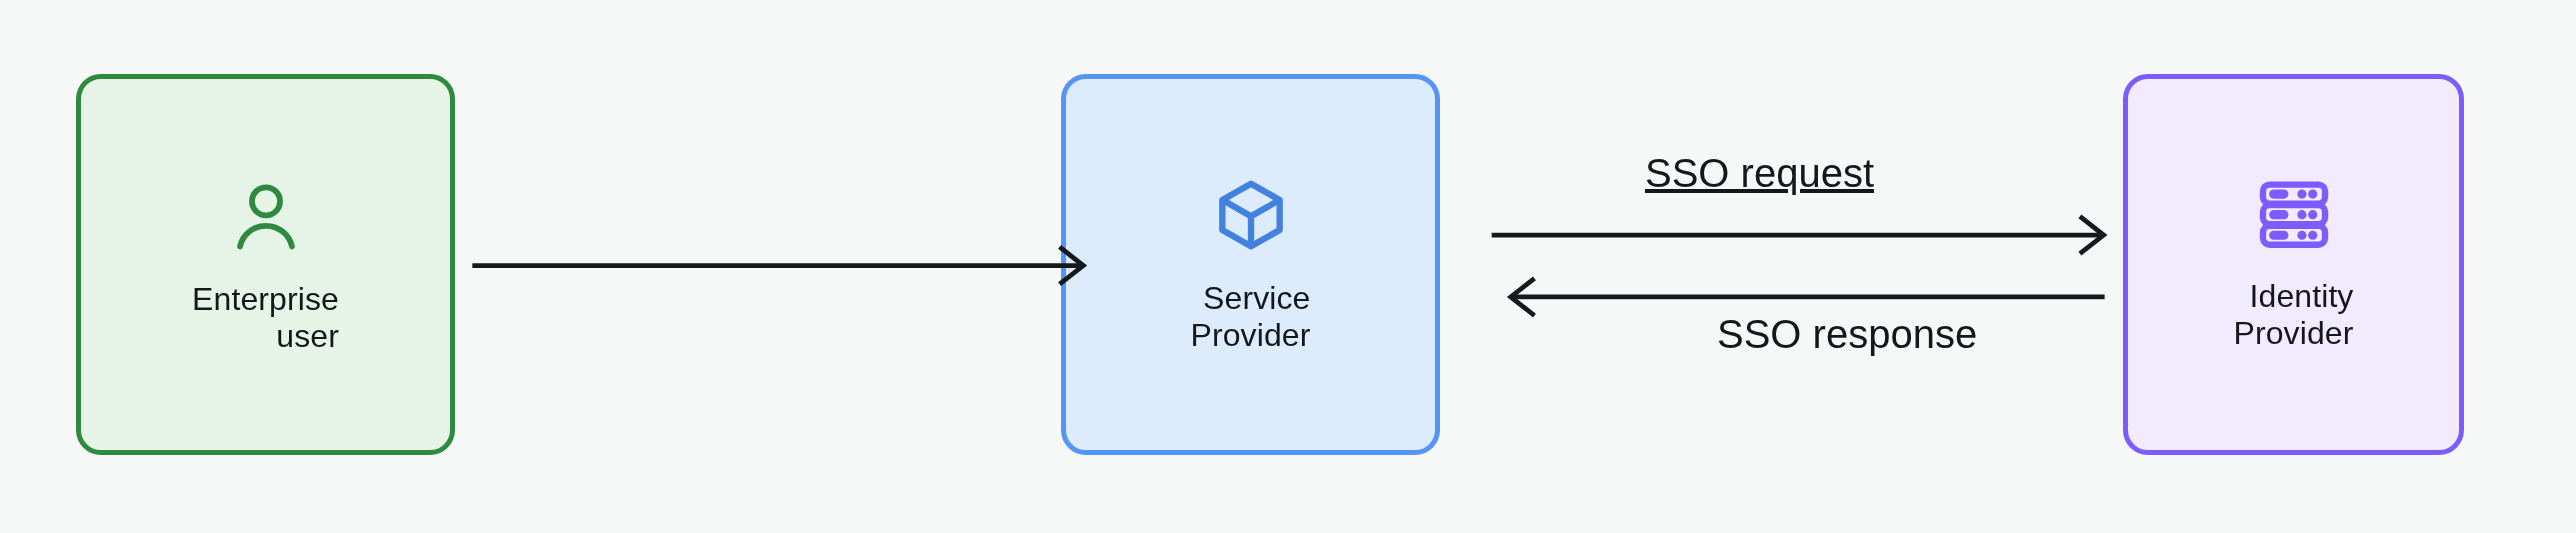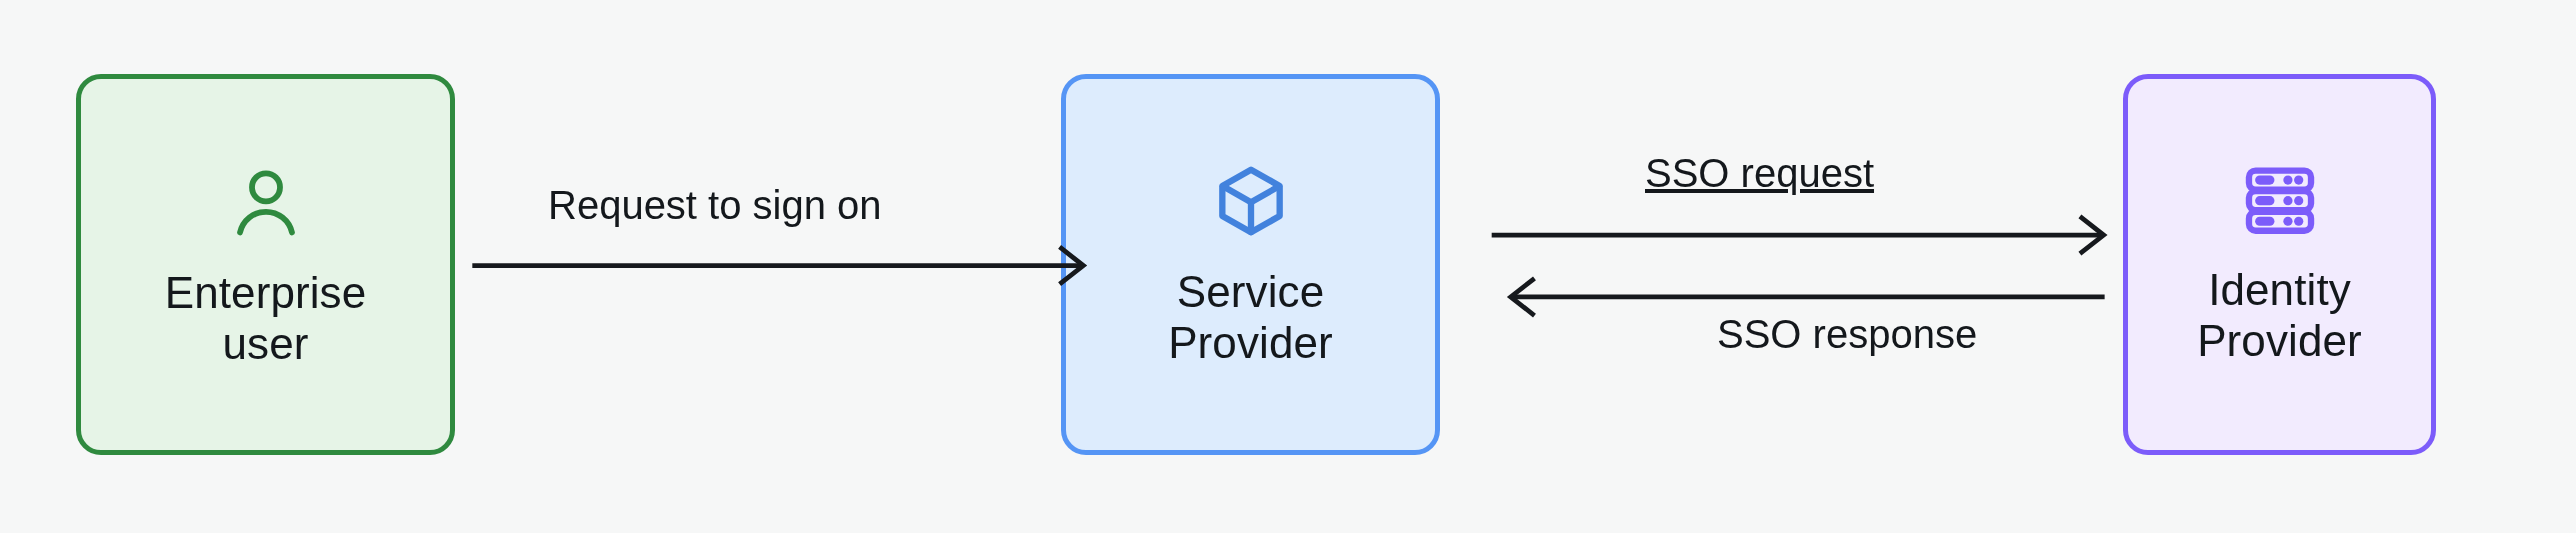--- a/index.html
+++ b/index.html
@@ -32,23 +32,23 @@
     align-items: center;
     justify-content: center;
   }
   .node-icon {
     display: block;
     line-height: 0;
     margin-bottom: 25px;
   }
   .node-label {
     color: #14181c;
-    font-size: 44px;
+    font-size: 32px;
     line-height: 1.17;
-    text-align: center;
+    text-align: right;
     letter-spacing: 0.1px;
     white-space: pre-line;
   }
 
   #node-enterprise-user {
     left: 76px;
     top: 74px;
     width: 379px;
     height: 381px;
     border-color: #2f8a3f;
@@ -58,21 +58,21 @@
     left: 1061px;
     top: 74px;
     width: 379px;
     height: 381px;
     border-color: #5595f5;
     background: #ddecfd;
   }
   #node-identity-provider {
     left: 2123px;
     top: 74px;
-    width: 313px;
+    width: 341px;
     height: 381px;
     border-color: #7c5cfa;
     background: #f2ebfe;
   }
 
   
   .edge-svg {
     position: absolute;
     left: 0;
     top: 0;
@@ -174,18 +174,17 @@
       <line class="edge-line" x1="1566" y1="247" x2="2208" y2="247"></line>
       <polyline class="edge-head" points="2186,229 2209,247 2186,265"></polyline>
     </g>
 
     <g>
       <line class="edge-line" x1="1587" y1="312" x2="2210" y2="312"></line>
       <polyline class="edge-head" points="1609,294 1586,312 1609,330"></polyline>
     </g>
   </svg>
 
-  <div class="edge-label" id="edge-label-request-to-sign-on">Request to sign on</div>
   <div class="edge-label" id="edge-label-sso-request">SSO request</div>
   <div class="edge-label" id="edge-label-sso-response">SSO response</div>
 
 </div>
 
 
 </body></html>

